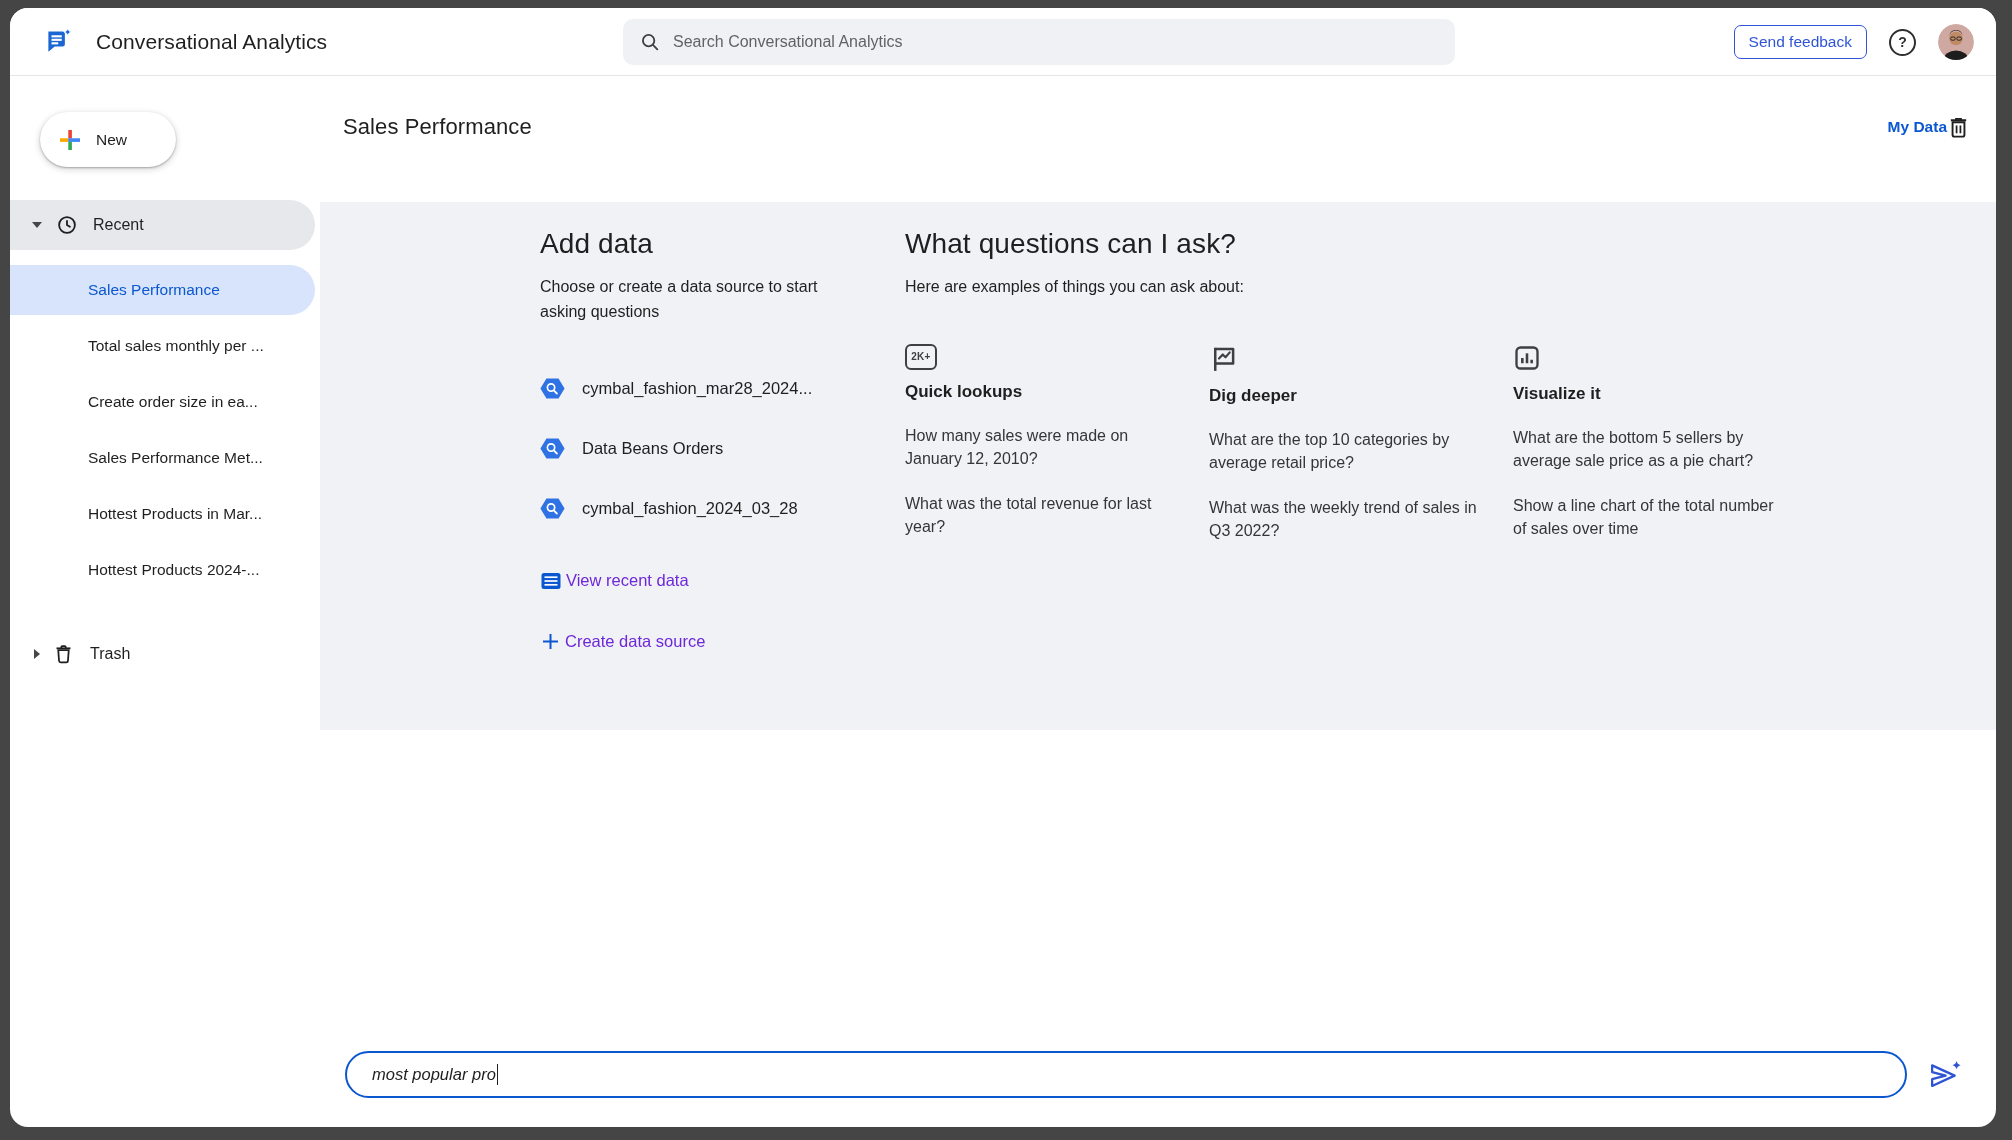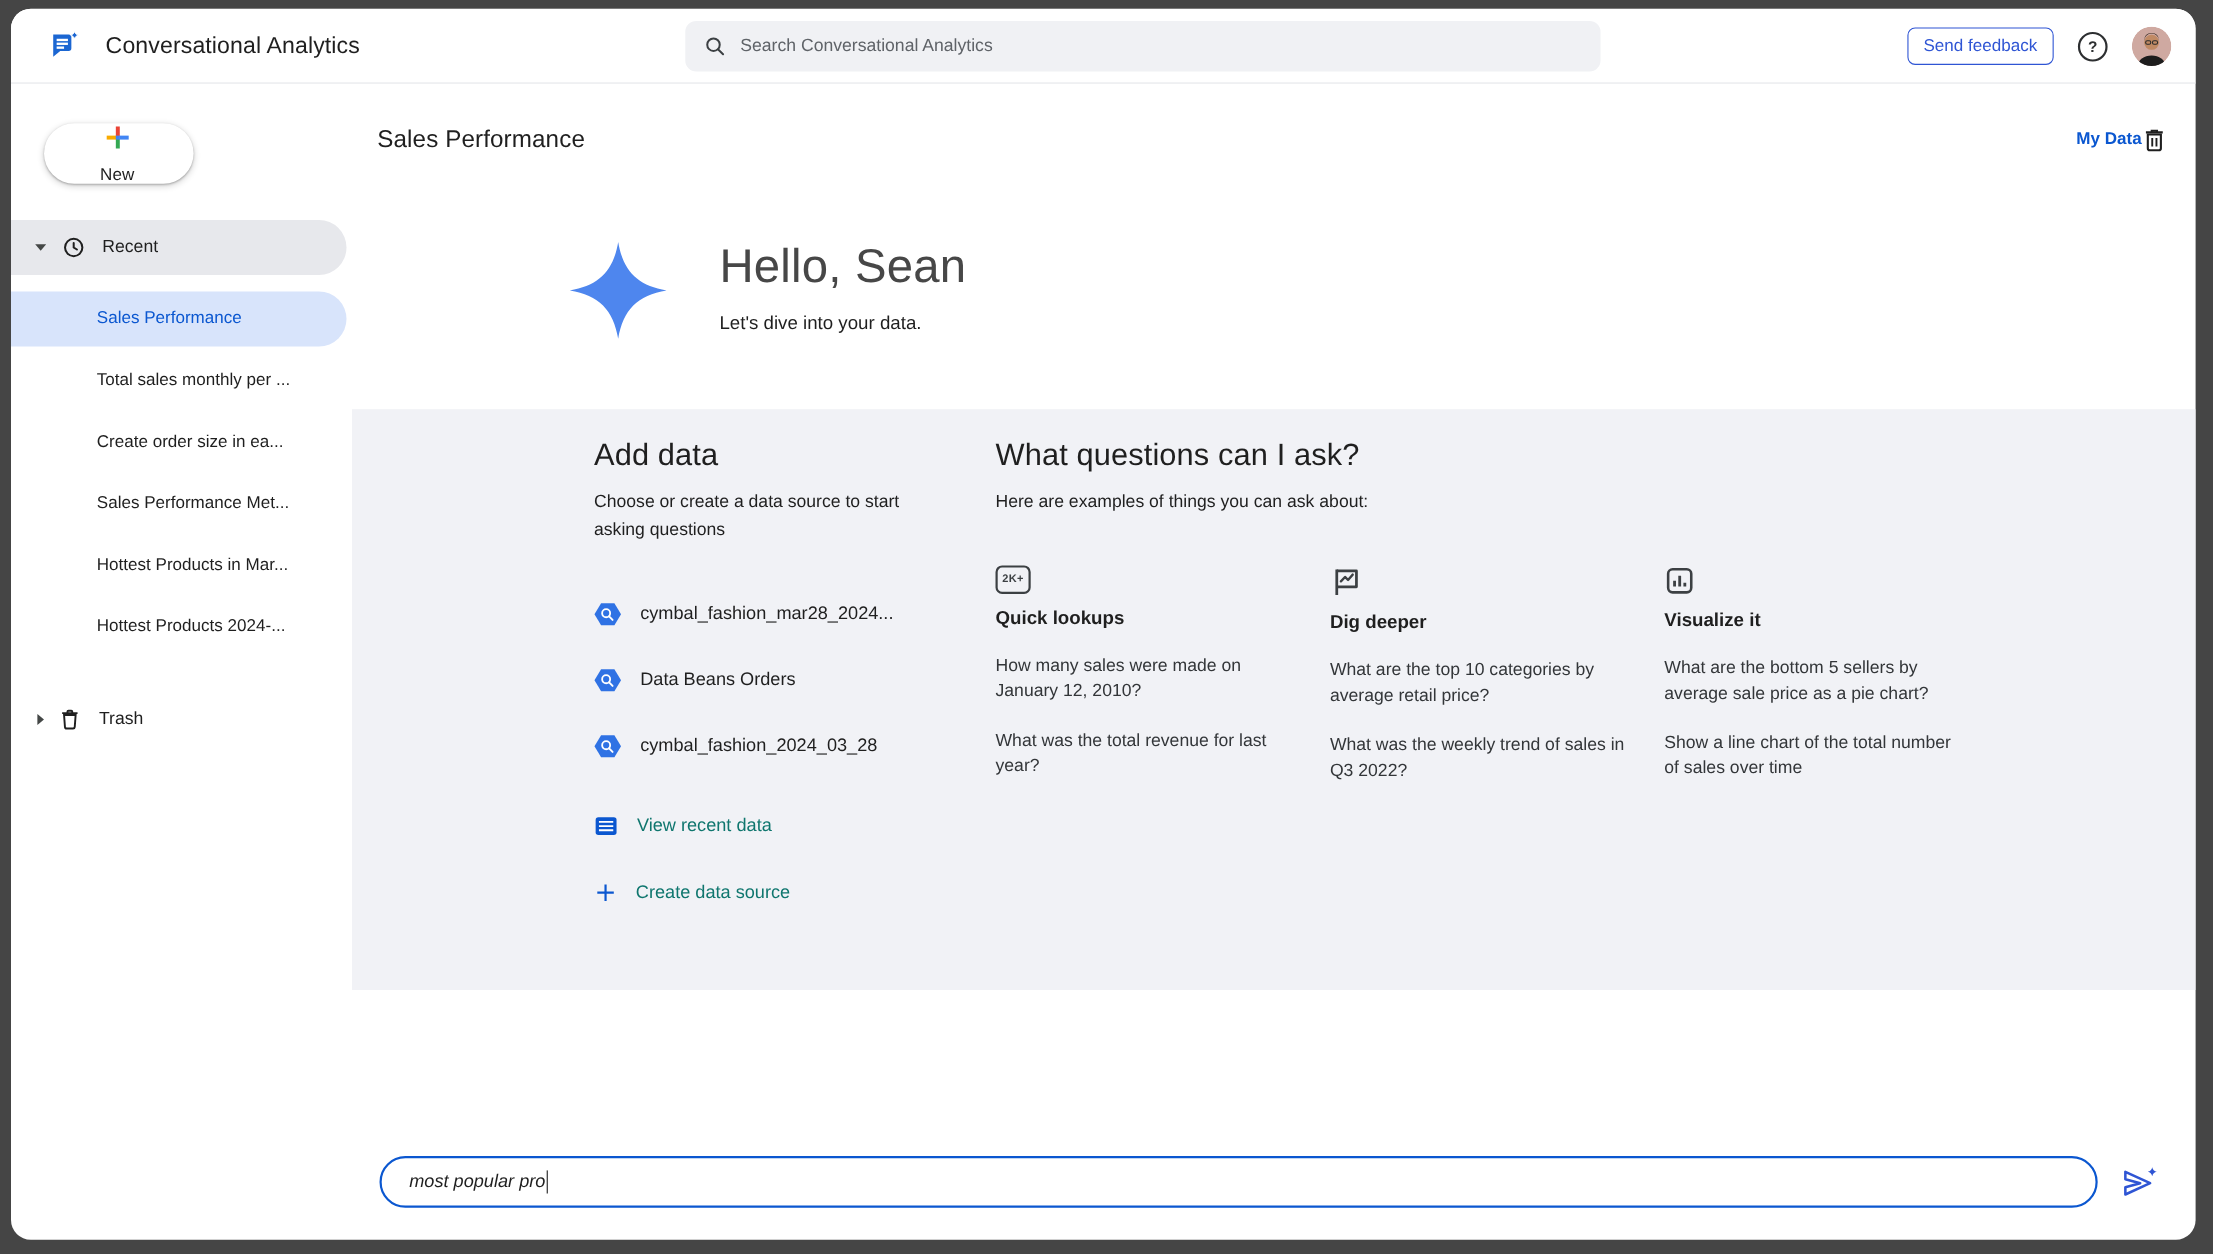--- a/index.html
+++ b/index.html
@@ -51,21 +51,20 @@
   
   .content { flex:1; display:flex; min-height:0; }
   .sidebar { width:310px; flex:0 0 310px; padding-top:36px; }
   .new-btn {
     margin-left:30px; height:55px; width:136px; background:#fff;
     border:none; border-radius:28px; display:flex; align-items:center;
     gap:13px; padding:0 20px 0 17px; cursor:pointer;
     box-shadow:0 1px 2px rgba(0,0,0,.28), 0 2px 6px 1px rgba(0,0,0,.14);
     font-size:15.5px; font-weight:500; color:#1f1f1f;
     font-family:"Liberation Sans", sans-serif;
-    flex-direction:column;
   }
   .side-section { margin-top:33px; }
   .recent-header {
     height:50px; width:305px; background:#e7e8ec; border-radius:0 25px 25px 0;
     display:flex; align-items:center; cursor:pointer;
   }
   .caret-down {
     width:0; height:0; margin-left:22px;
     border-left:5.5px solid transparent; border-right:5.5px solid transparent;
     border-top:6.5px solid #444746;
@@ -109,22 +108,22 @@
   .add-col { margin-left:220px; width:330px; flex:0 0 330px; }
   .col-title { font-size:28px; color:#1f1f1f; letter-spacing:.1px; }
   .col-sub { margin-top:15px; font-size:16px; line-height:1.55; color:#1f1f1f; }
   .add-col .col-sub { width:280px; }
   .source-list { margin-top:34px; }
   .source-item {
     display:flex; align-items:center; gap:17px; height:60px; cursor:pointer;
   }
   .source-item span { font-size:16.5px; font-weight:500; color:#1f1f1f; white-space:nowrap; }
   .blue-link {
-    display:flex; align-items:center; gap:17px; cursor:pointer;
-    color:#0f766e; font-size:16.5px; font-weight:500;
+    display:flex; align-items:center; gap:4px; cursor:pointer;
+    color:#6d28d9; font-size:16.5px; font-weight:500;
   }
   .view-recent { margin-top:32px; }
   .create-source { margin-top:40px; }
   .qa-col { margin-left:35px; }
   .qa-categories { margin-top:44px; display:flex; gap:32px; }
   .qa-cat { width:272px; }
   .cat-icon-box {
     width:32px; height:26px; border:2.2px solid #3c4043; border-radius:6px;
     display:flex; align-items:center; justify-content:center;
   }
@@ -258,31 +257,20 @@
                 <line x1="4" y1="5" x2="20" y2="5" stroke="#1f1f1f" stroke-width="2"></line>
                 <path d="M9.5 5V3.5h5V5" stroke="#1f1f1f" stroke-width="2"></path>
                 <line x1="10" y1="10.5" x2="10" y2="18.5" stroke="#1f1f1f" stroke-width="1.8"></line>
                 <line x1="14" y1="10.5" x2="14" y2="18.5" stroke="#1f1f1f" stroke-width="1.8"></line>
               </svg>
             </span>
           </button>
         </div>
       </div>
 
-      <div class="hero">
-        <span style="display:flex;">
-          <svg width="88" height="92" viewBox="0 0 100 100">
-            <path d="M50 0 C55 30 70 45 100 50 C70 55 55 70 50 100 C45 70 30 55 0 50 C30 45 45 30 50 0 Z" fill="#4e86ee"></path>
-          </svg>
-        </span>
-        <div class="hero-text">
-          <div class="greeting">Hello, Sean</div>
-          <div class="hero-sub">Let's dive into your data.</div>
-        </div>
-      </div>
 
       <div class="band">
 
         <div class="add-col">
           <div class="col-title">Add data</div>
           <div class="col-sub">Choose or create a data source to start asking questions</div>
 
           <div class="source-list">
             <div class="source-item">
               <span style="display:flex;">

